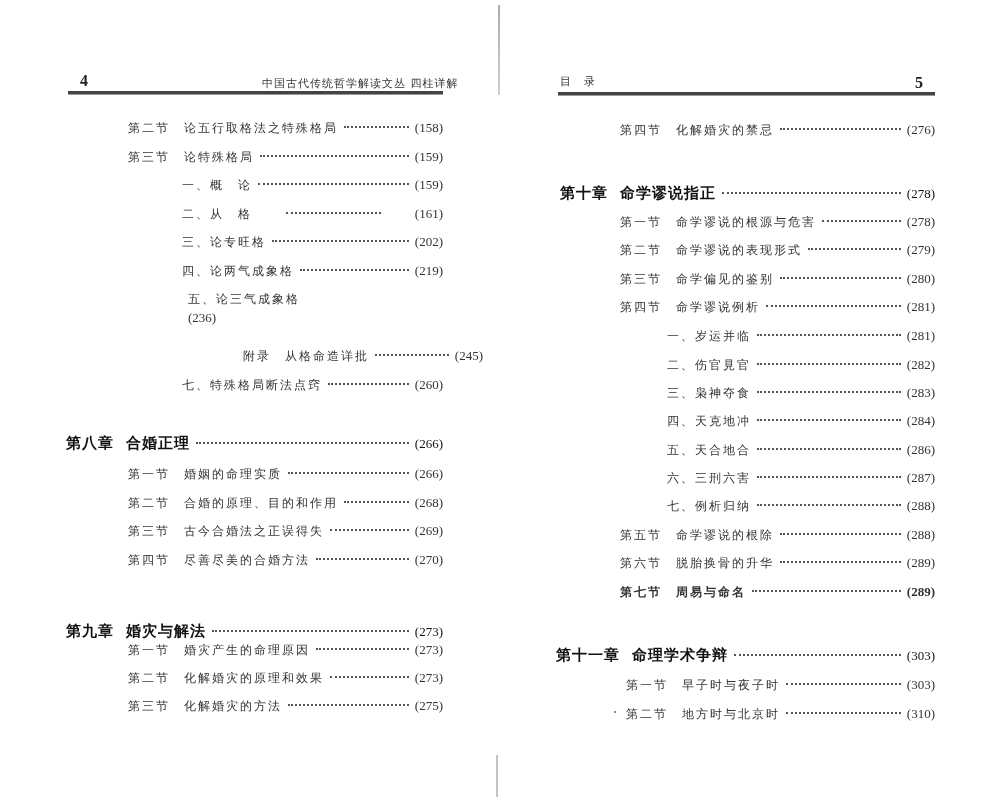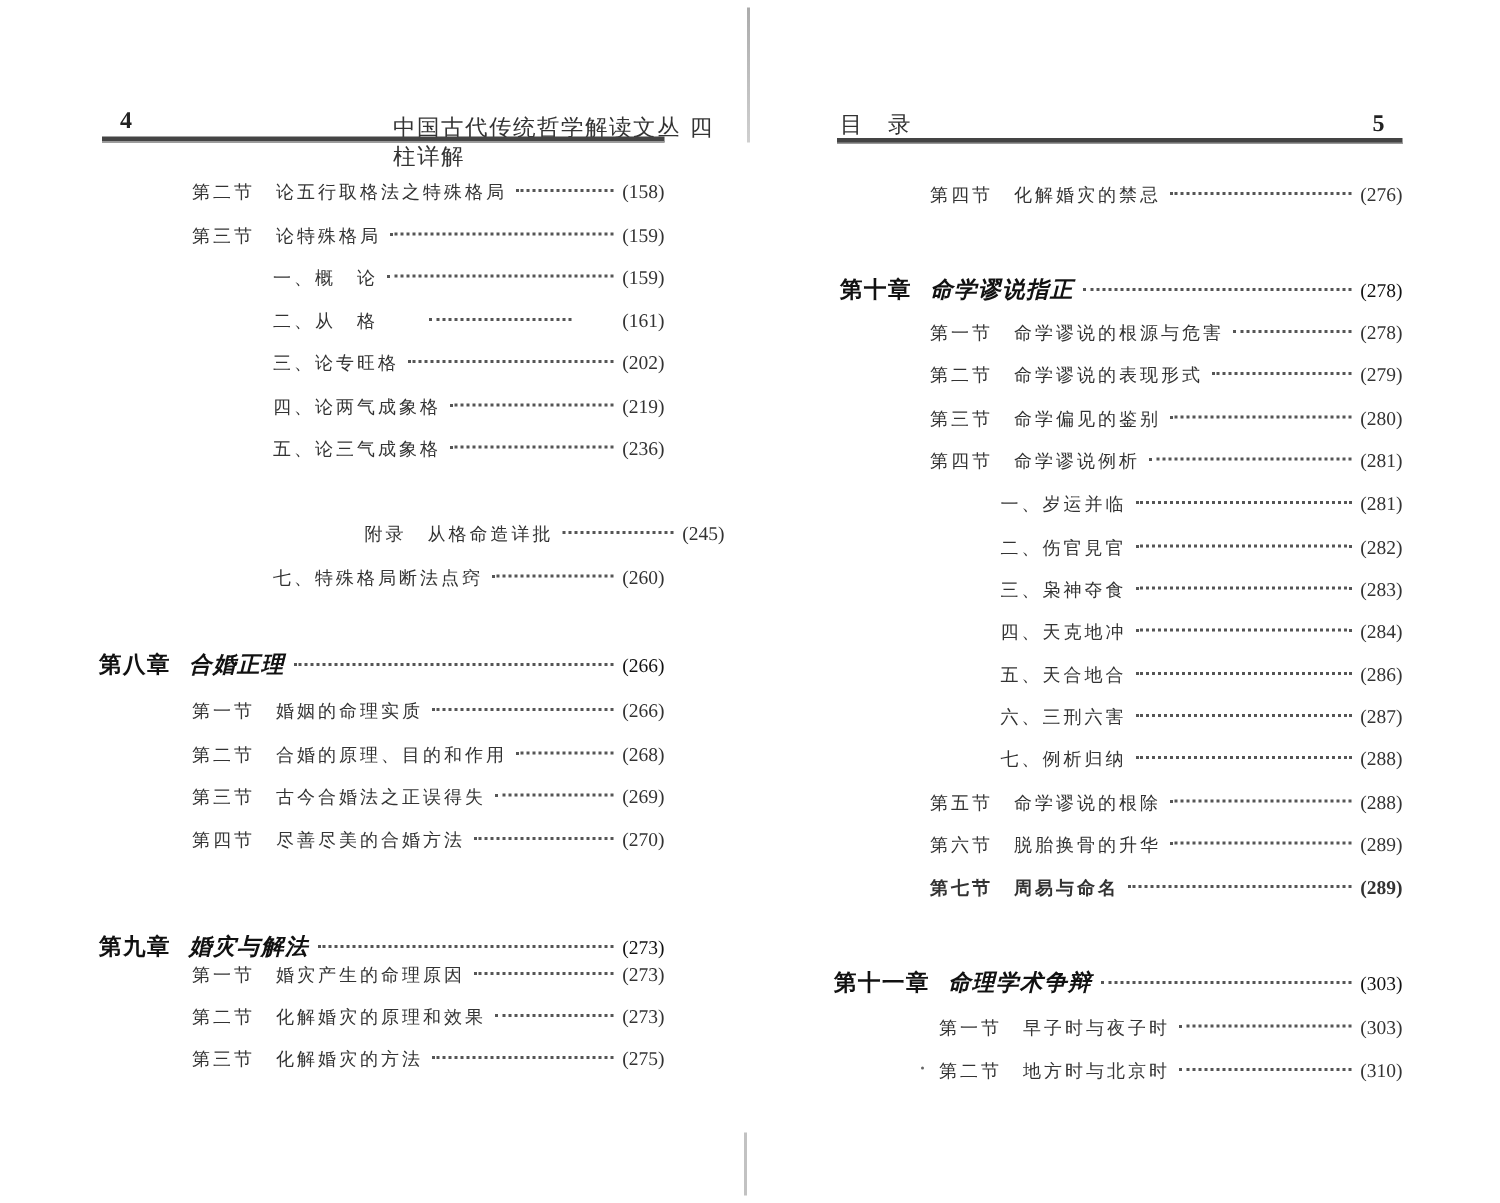--- a/index.html
+++ b/index.html
@@ -9,29 +9,29 @@
     .page-left { left: 0; width: 490px; }
     .page-right { left: 500px; width: 500px; }
     .spine-top { position: absolute; left: 498px; top: 5px; width: 2px; height: 90px;
                  background: linear-gradient(#888, #bbb); opacity: .7; }
     .spine-bottom { position: absolute; left: 496px; top: 755px; width: 2px; height: 42px;
                     background: #999; opacity: .6; }
     .head-rule { position: absolute; top: 91px; height: 3px; background: #444;
                  border-bottom: 1px solid #999; }
     .page-num { position: absolute; font-size: 16px; font-weight: bold; top: 72px;
                 font-family: "Liberation Serif", serif; }
-    .head-title { position: absolute; font-size: 15px; top: 76px; letter-spacing: 1px; color: #333; }
+    .head-title { position: absolute; font-size: 11px; top: 76px; letter-spacing: 1px; color: #333; }
     .toc-row { position: absolute; display: flex; align-items: baseline; height: 20px; font-size: 12px; color: #333; }
     .toc-row .label { white-space: nowrap; letter-spacing: 2px; }
     .toc-row .sec { white-space: nowrap; letter-spacing: 2px; margin-right: 14px; }
     .toc-row .leader { flex: 1; border-bottom: 2px dotted #555; margin: 0 6px; transform: translateY(-4px); height: 0; }
     .toc-row .pg { white-space: nowrap; font-family: "Liberation Serif", serif; font-size: 13px; letter-spacing: 0; }
     .toc-row.chapter { font-size: 15px; font-weight: bold; color: #111; }
     .toc-row.chapter .sec { letter-spacing: 1px; margin-right: 12px; }
-    .toc-row.chapter .label { letter-spacing: 1px; font-style: italic; }
+    .toc-row.chapter .label { letter-spacing: 1px; }
     .toc-row.chapter .pg { font-weight: normal; font-size: 13px; }
     .stray-dot { position: absolute; width: 2px; height: 2px; background: #666; border-radius: 1px; }
   </style>
 </head>
 <body>
 
 <div class="spine-top"></div>
 <div class="spine-bottom"></div>
 
 <div class="page page-left">
@@ -64,21 +64,21 @@
   <div class="toc-row" style="left:182px; top:234px; width:261px;">
     <span class="label">三、论专旺格</span>
     <span class="leader"></span>
     <span class="pg">(202)</span>
   </div>
   <div class="toc-row" style="left:182px; top:263px; width:261px;">
     <span class="label">四、论两气成象格</span>
     <span class="leader"></span>
     <span class="pg">(219)</span>
   </div>
-  <div class="toc-row" style="left:182px; top:291px; width:261px;">
+  <div class="toc-row" style="left:182px; top:291px; width:261px;flex-direction:column;">
     <span class="label">五、论三气成象格</span>
     <span class="leader"></span>
     <span class="pg">(236)</span>
   </div>
   <div class="toc-row" style="left:203px; top:348px; width:240px;padding-left:40px;">
     <span class="label">附录　从格命造详批</span>
     <span class="leader"></span>
     <span class="pg">(245)</span>
   </div>
   <div class="toc-row" style="left:182px; top:377px; width:261px;">

